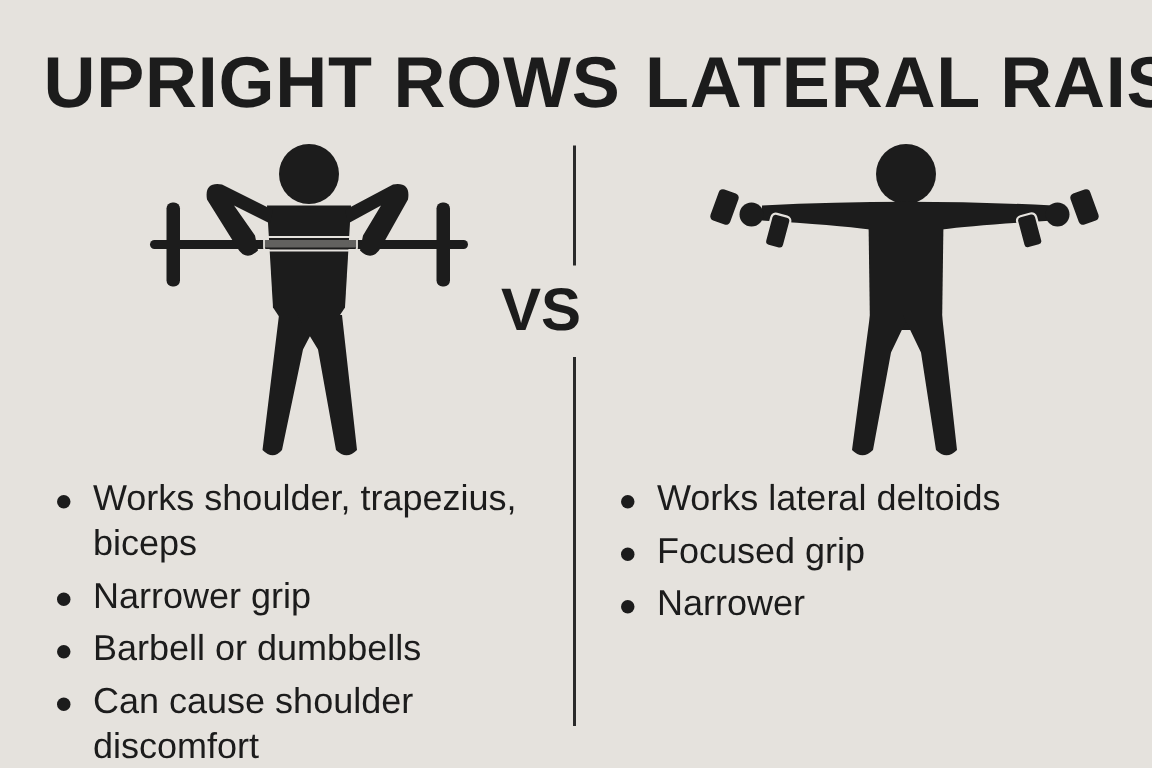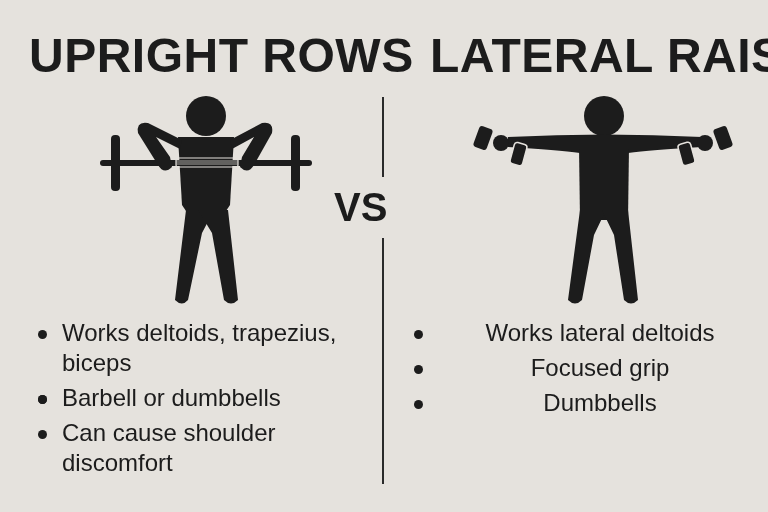--- a/index.html
+++ b/index.html
@@ -28,21 +28,21 @@
     font-weight: 700; font-size: 40px; line-height: 1; color: #1c1c1c;
   }
   .figure { position: absolute; }
   #fig-left { left: 90px; top: 85px; width: 240px; height: 225px; }
   #fig-right { left: 460px; top: 85px; width: 290px; height: 225px; }
   ul.points {
     position: absolute; margin: 0; padding: 0; list-style: none;
     font-size: 24px; line-height: 30px; color: #1c1c1c;
   }
   #list-left { left: 36px; top: 318px; width: 340px; }
-  #list-right { left: 412px; top: 318px; width: 350px; text-align: center; }
+  #list-right { left: 412px; top: 318px; width: 350px; }
   ul.points li { position: relative; padding-left: 26px; margin-bottom: 5px; }
   ul.points li .bullet {
     position: absolute; left: 2px; top: 12px;
     width: 9px; height: 9px; border-radius: 50%; background: #1c1c1c;
   }
 </style>
 </head>
 <body>
 
 <div id="title-left" class="title">UPRIGHT ROWS</div>
@@ -91,23 +91,23 @@
     <rect x="16" y="42" width="14" height="22" rx="3" transform="rotate(20 23 53)"></rect>
     <rect x="52" y="58" width="13" height="22" rx="3" transform="rotate(15 58 69)" stroke="#e5e2dd" stroke-width="1.5"></rect>
 
     <circle cx="245" cy="58" r="8"></circle>
     <rect x="256" y="42" width="14" height="22" rx="3" transform="rotate(-20 263 53)"></rect>
     <rect x="220" y="58" width="13" height="22" rx="3" transform="rotate(-15 226 69)" stroke="#e5e2dd" stroke-width="1.5"></rect>
   </svg>
 </div>
 
 <ul id="list-left" class="points">
-  <li><span class="bullet"></span><span>Works deltoids, trapezius, biceps</span></li>
-  <li><span class="bullet"></span></li>
+  <li><span class="bullet"></span><span>Works shoulder, trapezius, biceps</span></li>
+  <li><span class="bullet"></span><span>Narrower grip</span></li>
   <li><span class="bullet"></span><span>Barbell or dumbbells</span></li>
   <li><span class="bullet"></span><span>Can cause shoulder discomfort</span></li>
 </ul>
 
 <ul id="list-right" class="points">
   <li><span class="bullet"></span><span>Works lateral deltoids</span></li>
   <li><span class="bullet"></span><span>Focused grip</span></li>
-  <li><span class="bullet"></span><span>Dumbbells</span></li>
+  <li><span class="bullet"></span><span>Narrower</span></li>
 </ul>
 
 </body></html>

